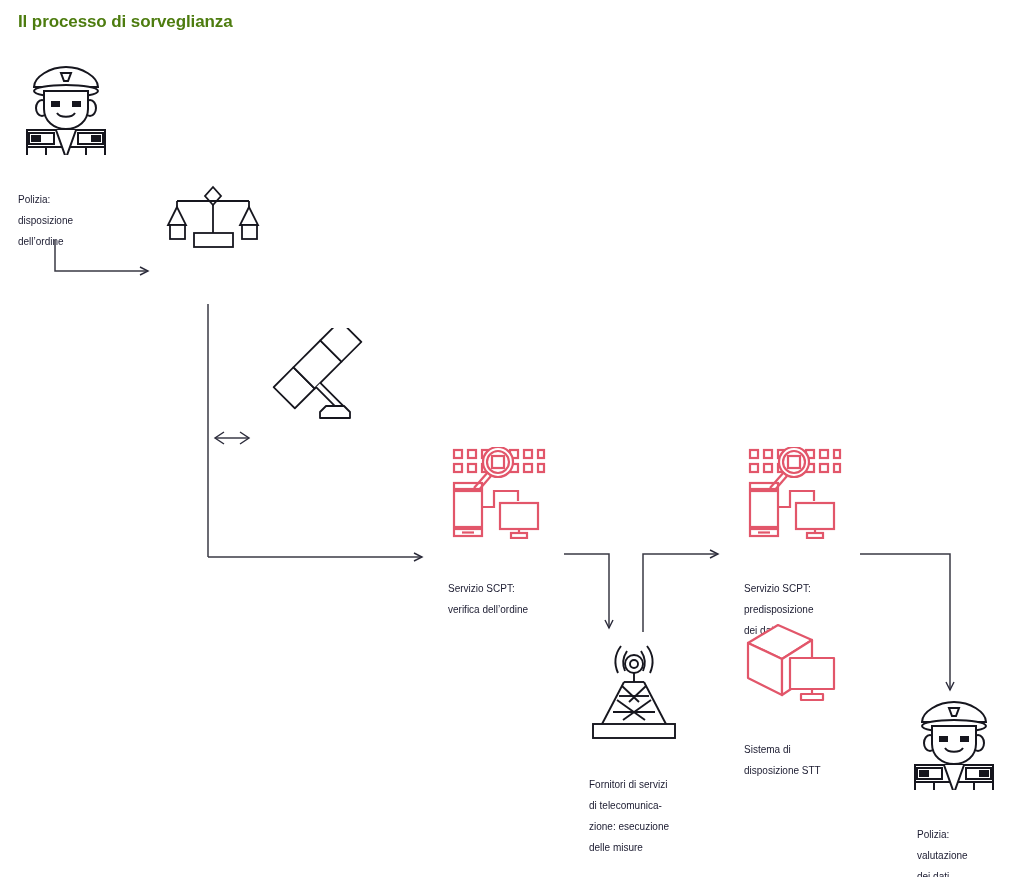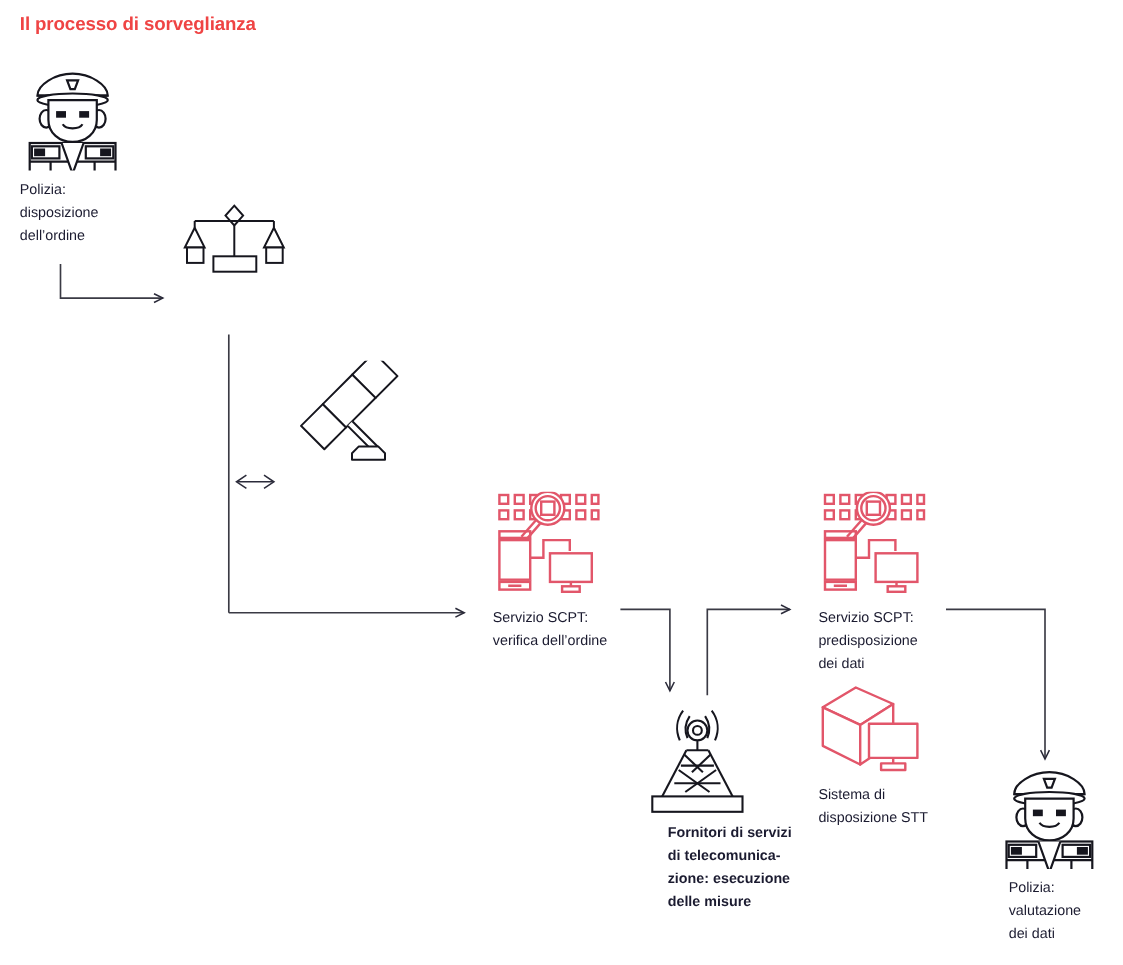--- a/index.html
+++ b/index.html
@@ -21,29 +21,30 @@
     width: 1021px;
     height: 877px;
   }
   .title {
     position: absolute;
     left: 18px;
     top: 12px;
     font-size: 17px;
     font-weight: bold;
     letter-spacing: -0.1px;
-    color: #ef4444;
+    color: #4d7c0f;
     white-space: nowrap;
   }
   .node-label {
     position: absolute;
-    font-size: 13px;
+    font-size: 10px;
     line-height: 21px;
     color: #1b1b30;
     white-space: pre-line;
+    margin-top: 28px;
   }
   svg.layer {
     position: absolute;
     left: 0; top: 0;
     width: 1021px;
     height: 877px;
     pointer-events: none;
   }
   .icon-box { position: absolute; }
 </style>
@@ -244,21 +245,21 @@
         <path d="M63,52 L46,68"></path>
         <path d="M34,66 L62,86"></path>
         <path d="M68,66 L40,86"></path>
         <path d="M36,62 L66,62"></path>
         <path d="M30,78 L72,78"></path>
 
         <rect x="10" y="90" width="82" height="14" fill="#fff"></rect>
       </g>
     </svg>
   </div>
-  <div class="node-label" style="left:607px; top:746px; width:180px;font-weight:bold;">Fornitori di servizi
+  <div class="node-label" style="left:589px; top:746px; width:180px;">Fornitori di servizi
 di telecomunica-
 zione: esecuzione
 delle misure</div>
 
   <div class="icon-box" style="left:746px; top:447px;">
     <svg width="96" height="92" viewBox="0 0 96 92">
       <g fill="none" stroke="#e2566a" stroke-width="2.2">
         <rect x="4" y="3" width="8" height="8"></rect>
         <rect x="18" y="3" width="8" height="8"></rect>
         <rect x="32" y="3" width="8" height="8"></rect>

